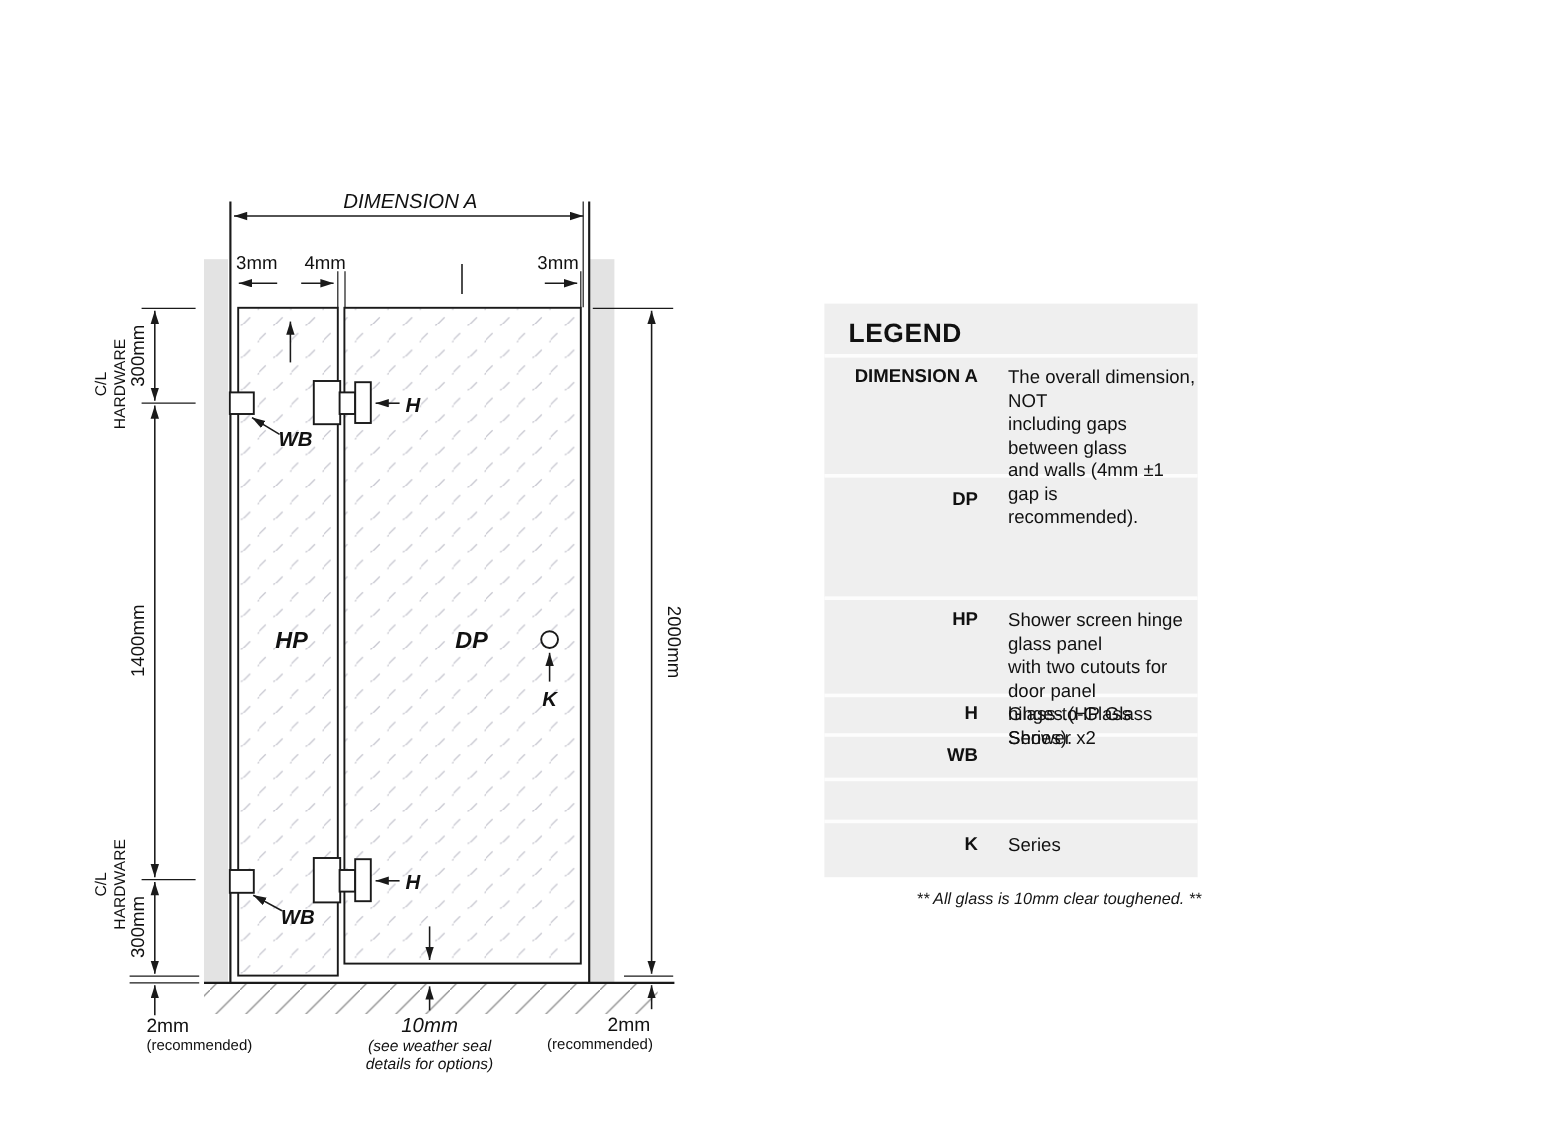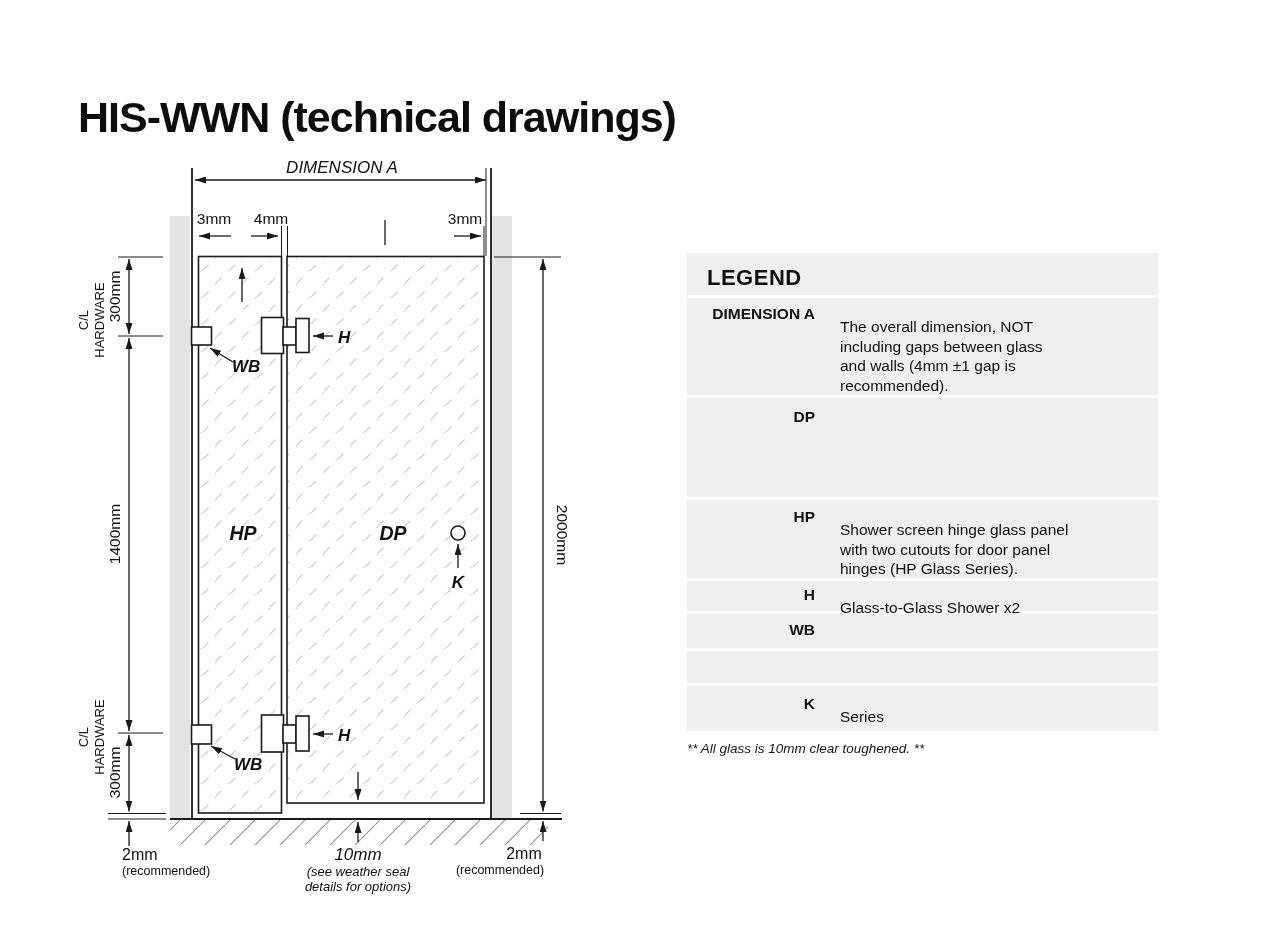--- a/index.html
+++ b/index.html
@@ -17,47 +17,46 @@
   .hw{fill:#fff;stroke:#1a1a1a;stroke-width:1.6;}
   .strip{fill:var(--wall,#e3e3e3);}
   .t-dim{font-size:15.5px;}
   .t-dim-it{font-size:17px;font-style:italic;}
   .t-small{font-size:12.5px;}
   .t-small-it{font-size:13px;font-style:italic;}
   .t-cl{font-size:13px;}
   .t-lbl{font-size:17px;font-weight:bold;font-style:italic;}
   .t-panel{font-size:19.5px;font-weight:bold;font-style:italic;}
   
-  #legend{position:absolute;left:687px;top:253px;width:471px;height:478px;
+  #legend{position:absolute;left:687px;top:253px;width:311px;height:478px;
           background:var(--legend-bg,#efefef);box-sizing:border-box;}
   #legend .row{display:flex;box-sizing:border-box;border-bottom:3px solid #fdfdfd;
                padding-left:20px;overflow:visible;}
   #legend .term{width:108px;min-width:108px;text-align:right;font-weight:bold;
                 font-size:15.5px;margin-right:25px;}
-  #legend .desc{font-size:15.5px;line-height:19.5px;white-space:pre-line;margin-top:12px;}
+  #legend .desc{font-size:15.5px;line-height:19.5px;white-space:pre-line;}
   .r-header{height:45px;padding-top:12px;}
   .r-header .lg-title{font-size:22px;font-weight:bold;letter-spacing:.5px;}
   .r-dima{height:100px;padding-top:7px;}
   .r-dp{height:102px;padding-top:10px;}
   .r-hp{height:81px;padding-top:8px;}
   .r-h{height:33px;padding-top:5px;}
   .r-wb{height:37px;padding-top:7px;}
   .r-wb .desc{white-space:nowrap;}
   .r-empty{height:35px;}
   .r-k{height:46px;padding-top:9px;border-bottom:none !important;}
   .r-k .term,.r-k .desc{font-size:18px;}
-  #footnote{position:absolute;left:687px;top:741px;width:391px;text-align:left;
+  #footnote{position:absolute;left:687px;top:741px;width:391px;text-align:center;
             font-style:italic;font-size:13.5px;color:#151515;}
 </style>
 </head>
 <body>
 
 <div id="page">
 
-  <h1 id="title">HIS-WWN (technical drawings)</h1>
 
   <svg width="1285" height="944" viewBox="0 0 1285 944">
     <defs>
       <pattern id="gh" width="27" height="27" patternUnits="userSpaceOnUse">
         <rect width="27" height="27" fill="#ffffff"></rect>
         <path d="M-3,16 L16,-3 M11,30 L30,11" stroke="#c7c7d0" stroke-width="1.1" stroke-dasharray="12 9" fill="none"></path>
       </pattern>
       <pattern id="fh" width="25" height="25" patternUnits="userSpaceOnUse">
         <path d="M0,25 L25,0" stroke="#8f8f8f" stroke-width="1.1" fill="none"></path>
       </pattern>

